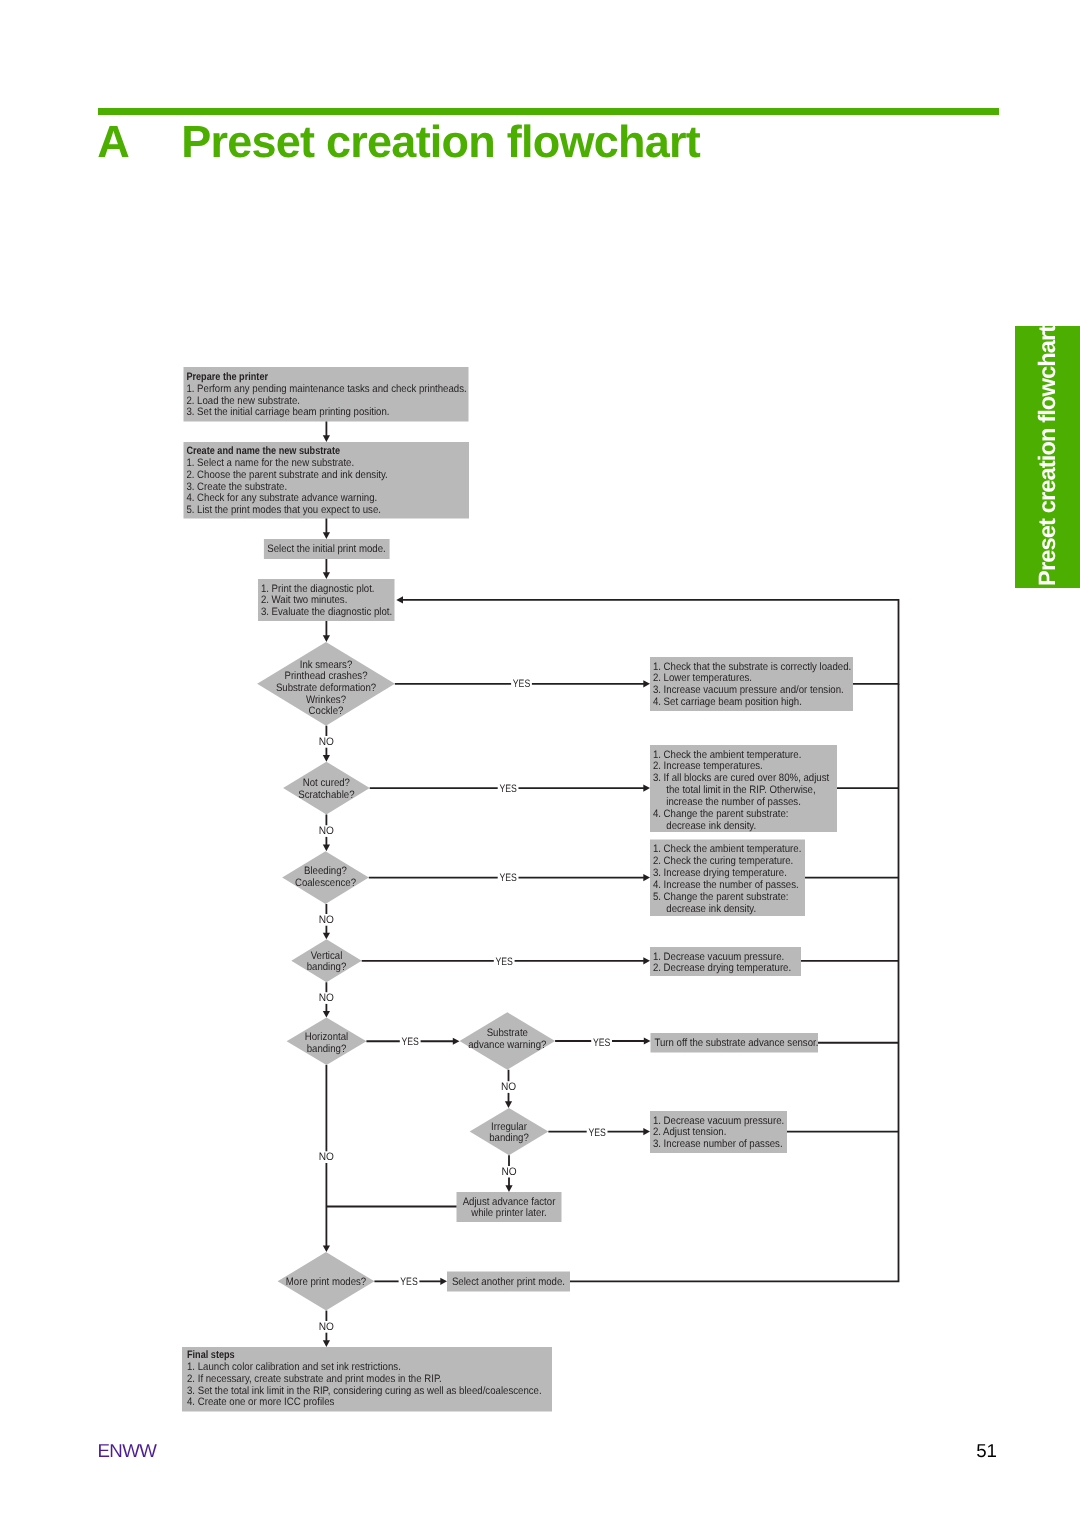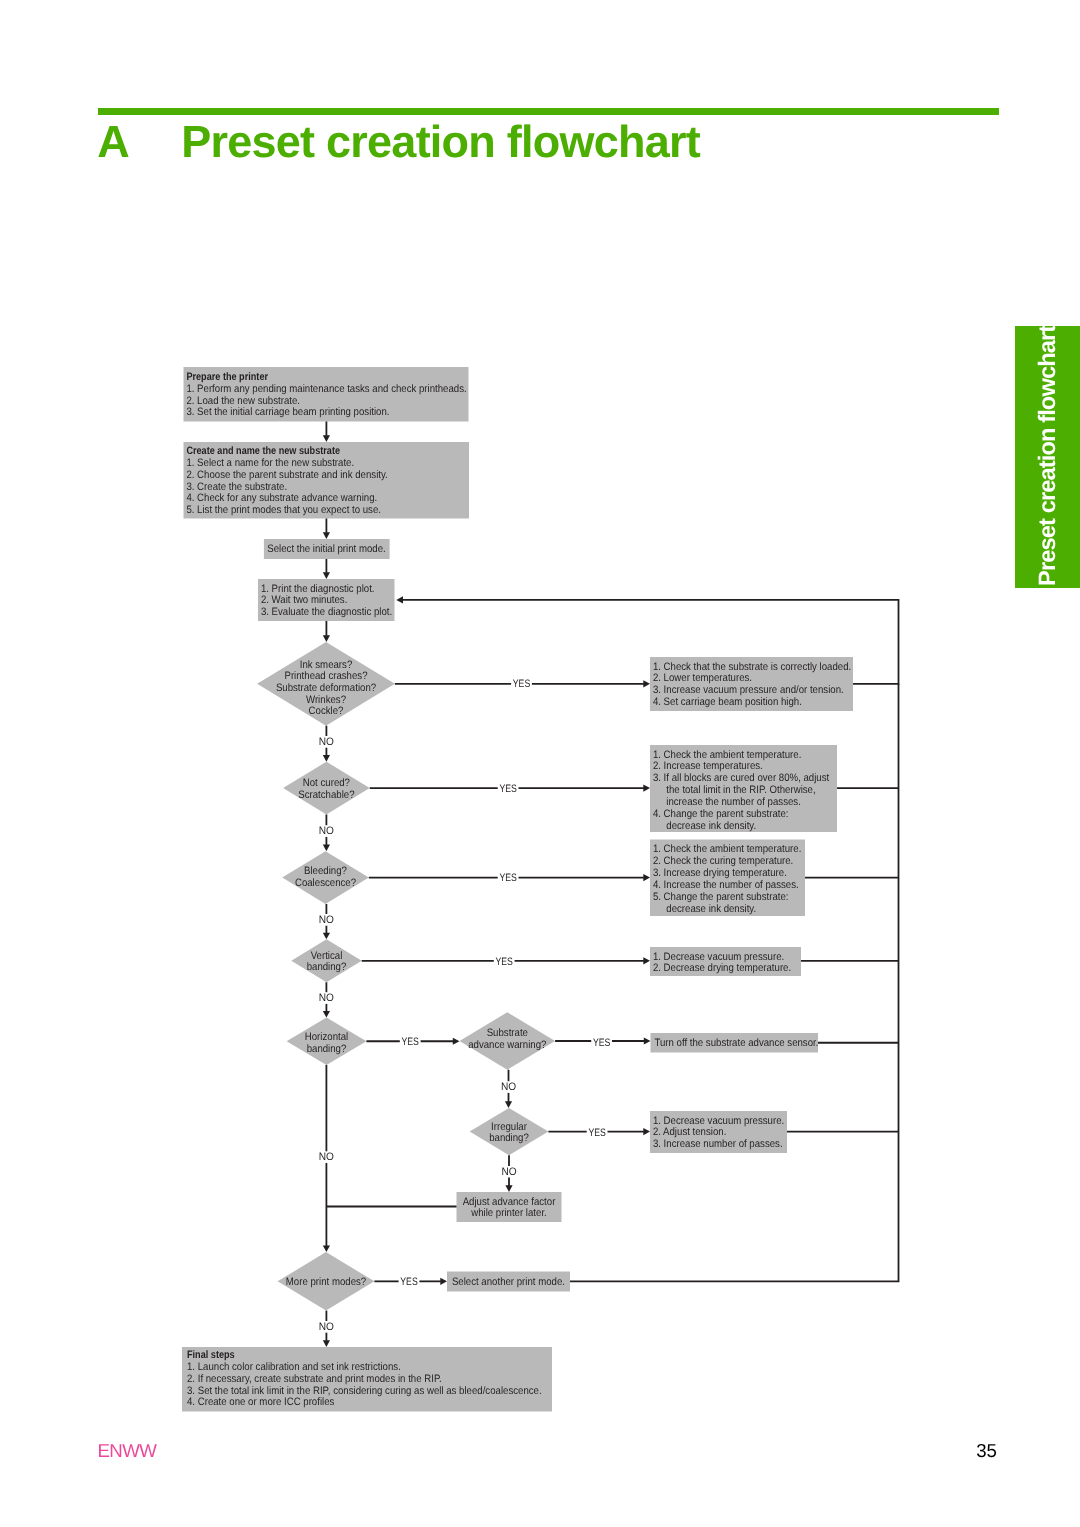--- a/index.html
+++ b/index.html
@@ -11,21 +11,21 @@
   .hdr-rule{position:absolute;left:98px;top:108px;width:901px;height:6.5px;background:#4bae00;}
   .hdr-letter{position:absolute;left:97.2px;top:116px;font-size:45px;font-weight:bold;
               color:#4bae00;line-height:52px;transform:translateZ(0);}
   .hdr-title{position:absolute;left:181.2px;top:116px;font-size:45px;font-weight:bold;
              color:#4bae00;line-height:52px;white-space:nowrap;letter-spacing:-0.75px;
              transform:translateZ(0);}
   .tab{position:absolute;left:1015px;top:326px;width:65px;height:261.5px;background:#4bae00;overflow:hidden;}
   .tab-label{position:absolute;white-space:nowrap;color:#ffffff;font-size:23.7px;font-weight:bold;
              line-height:27px;letter-spacing:-0.91px;transform:translateZ(0) rotate(-90deg);
              transform-origin:0 0;left:20px;top:260px;}
-  .footer-left{position:absolute;left:97.4px;top:1439.5px;font-size:18.7px;line-height:22px;color:#ec4899;
+  .footer-left{position:absolute;left:97.4px;top:1439.5px;font-size:18.7px;line-height:22px;color:#4c1d95;
                letter-spacing:-0.55px;transform:translateZ(0);}
   .footer-right{position:absolute;left:900px;top:1439.5px;width:96.5px;font-size:18.7px;line-height:22px;
                 color:#000;text-align:right;letter-spacing:-0.3px;transform:translateZ(0);}
   svg.fc{position:absolute;left:0;top:0;transform:translateZ(0);}
   svg.fc text{font-family:"Liberation Sans",sans-serif;}
 </style>
 </head>
 <body>
 
 <div id="page">
@@ -202,14 +202,14 @@
         <text x="504.2" y="964.6" font-size="10.8" fill="#231f20" text-anchor="middle" textLength="17.40" lengthAdjust="spacingAndGlyphs">YES</text>
         <text x="410.2" y="1045.1" font-size="10.8" fill="#231f20" text-anchor="middle" textLength="17.40" lengthAdjust="spacingAndGlyphs">YES</text>
         <text x="601.6" y="1046.1" font-size="10.8" fill="#231f20" text-anchor="middle" textLength="17.40" lengthAdjust="spacingAndGlyphs">YES</text>
         <text x="508.5" y="1090.3" font-size="10.8" fill="#231f20" text-anchor="middle" textLength="15.20" lengthAdjust="spacingAndGlyphs">NO</text>
         <text x="597.1" y="1135.6" font-size="10.8" fill="#231f20" text-anchor="middle" textLength="17.40" lengthAdjust="spacingAndGlyphs">YES</text>
         <text x="509" y="1175" font-size="10.8" fill="#231f20" text-anchor="middle" textLength="15.20" lengthAdjust="spacingAndGlyphs">NO</text>
         <text x="409" y="1285.1" font-size="10.8" fill="#231f20" text-anchor="middle" textLength="17.40" lengthAdjust="spacingAndGlyphs">YES</text>
       </g>
     </svg>
   <div class="footer-left">ENWW</div>
-  <div class="footer-right">35</div>
+  <div class="footer-right">51</div>
 </div>
 
 </body></html>

